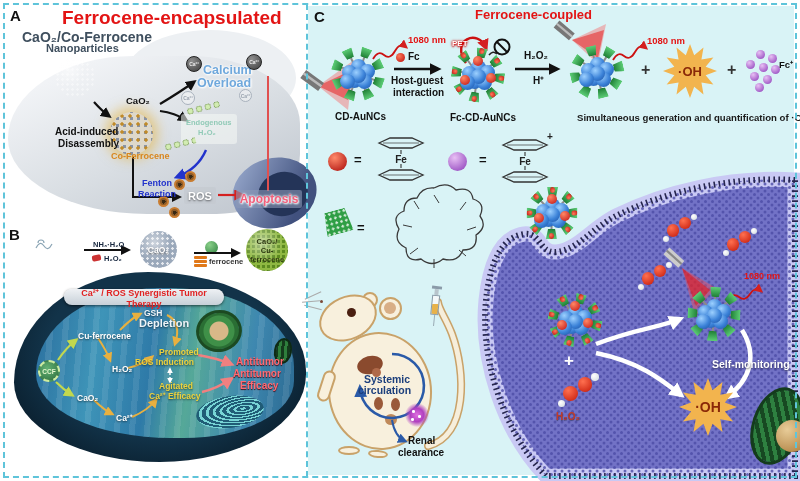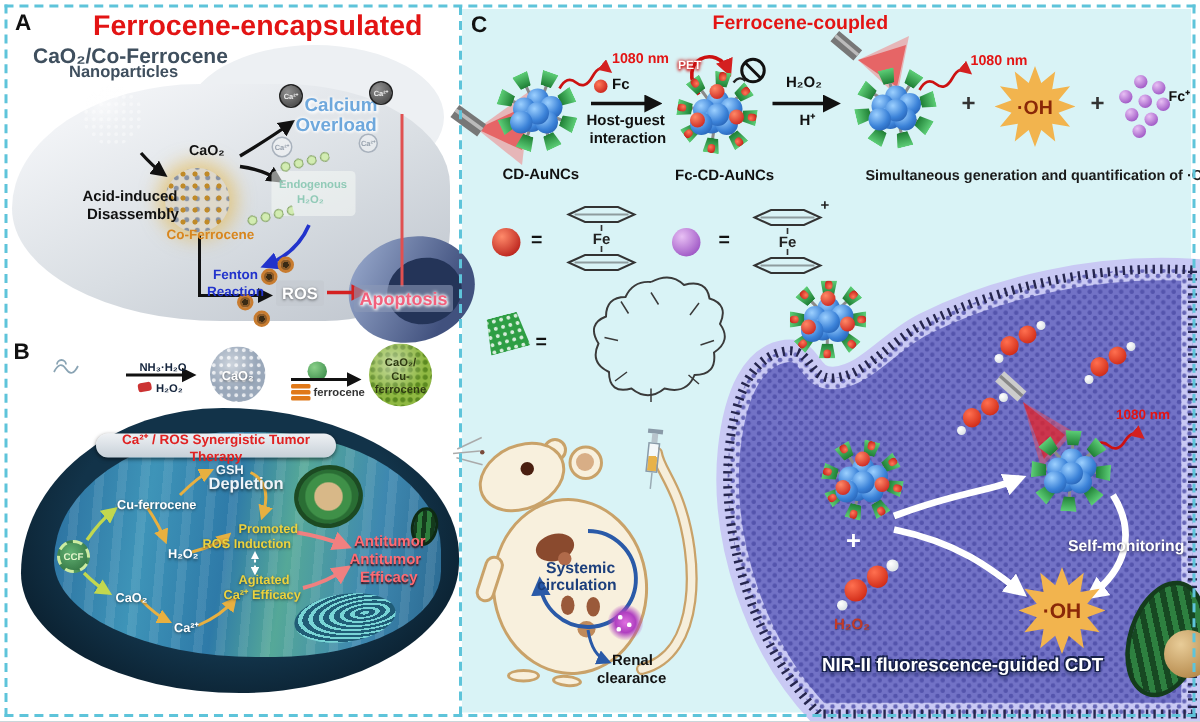--- a/index.html
+++ b/index.html
@@ -608,21 +608,20 @@
   <div class="h2o2mol" style="left: 638px; top: 261px; width: 34.2px; height: 28.5px;">
       <div class="mo" style="left: 3.8px; top: 11.4px; width: 12.35px; height: 12.35px;"></div>
       <div class="mo" style="left: 16.15px; top: 3.8px; width: 12.35px; height: 12.35px;"></div>
       <div class="mh" style="left: 0px; top: 22.8px; width: 6.175px; height: 6.175px;"></div>
       <div class="mh" style="left: 27.55px; top: 0.95px; width: 6.175px; height: 6.175px;"></div>
     </div>
   <div class="t w sh" style="left:712px;top:359px;font-size:10.5px">Self-monitoring</div>
   <div class="star" style="left:679px;top:378px;width:58px;height:58px">
       <span style="font-size:14px;font-weight:700;color:#8a2808">·OH</span>
     </div>
-  <div class="t w" style="left:548px;top:437px;font-size:12.5px;text-shadow:1px 1px 0 #16204a,-1px 1px 0 #16204a,1px -1px 0 #16204a,-1px -1px 0 #16204a,0 2px 3px #16204a">NIR-II fluorescence-guided CDT</div>
   <div class="mito2"></div>
   <div class="tansph"></div>
 
   <div class="syr">
     <div style="position:absolute;left:1px;top:0;width:10px;height:3px;background:#8a9aa8"></div>
     <div style="position:absolute;left:4px;top:3px;width:4px;height:6px;background:#b8c4cc"></div>
     <div style="position:absolute;left:2px;top:9px;width:8px;height:20px;border:1px solid #8a9aa8;background:linear-gradient(#f4f8fa 45%,#e8b24a 45%)"></div>
     <div style="position:absolute;left:5.5px;top:29px;width:1px;height:11px;background:#9aabb4"></div>
   </div>
   <div class="t" style="left:364px;top:374px;font-size:10.5px;color:#1c3f7c">Systemic</div>

